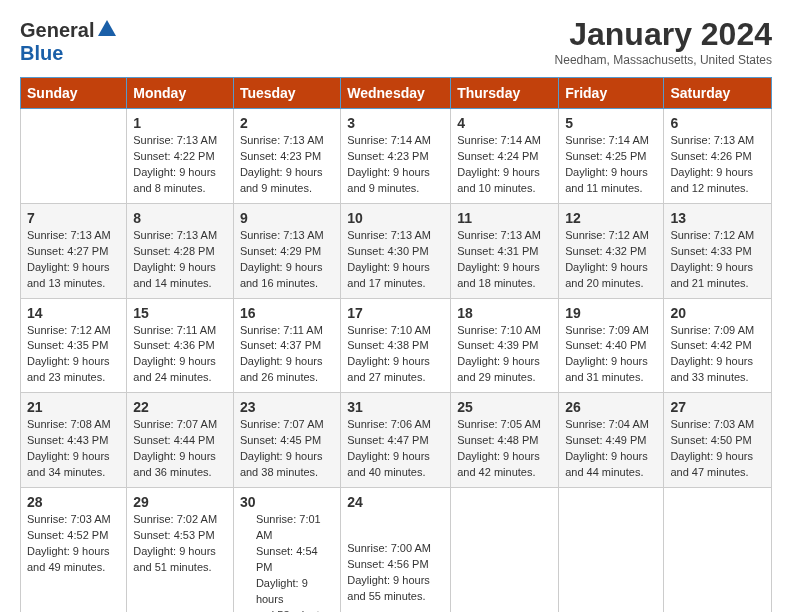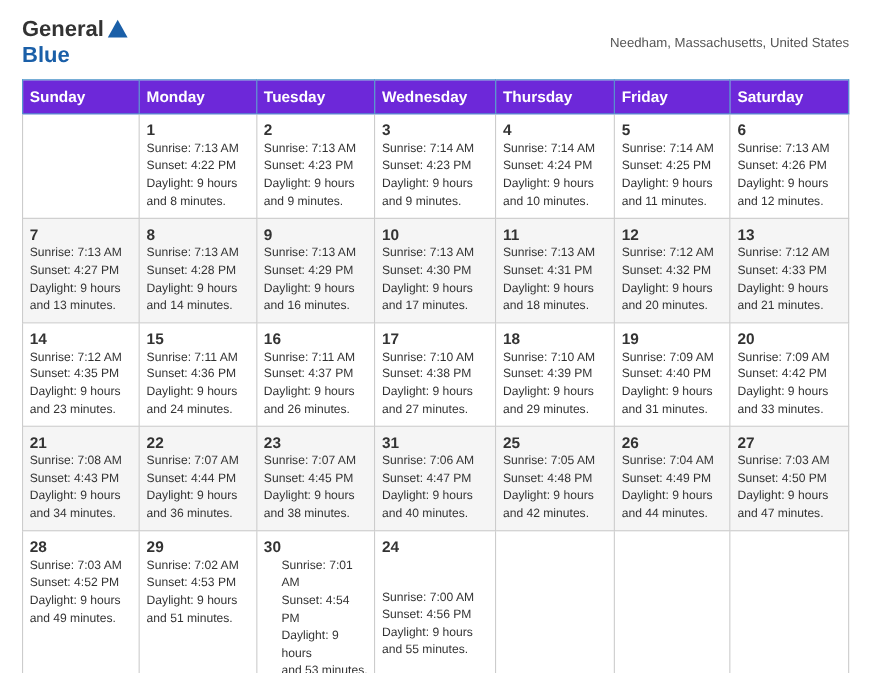--- a/index.html
+++ b/index.html
@@ -46,21 +46,21 @@
     .location-title {
       font-size: 12px;
       color: #555;
     }
     .calendar-table {
       width: 100%;
       border-collapse: collapse;
       border: 1px solid #ccc;
     }
     .calendar-table th {
-      background: #6d28d9;
+      background: #c2410c;
       color: #fff;
       font-size: 14px;
       font-weight: bold;
       padding: 7px 6px;
       text-align: left;
       border: 1px solid #5599cc;
     }
     .calendar-table td {
       vertical-align: top;
       padding: 6px 6px;
@@ -97,20 +97,21 @@
   <div class="logo">
     <div class="logo-row">
       <span class="logo-general">General</span>
       <svg width="22" height="22" viewBox="0 0 22 22" style="margin-left:2px;margin-top:-2px;">
         <polygon points="11,2 20,18 2,18" fill="#1a5fa8"></polygon>
       </svg>
     </div>
     <span class="logo-blue">Blue</span>
   </div>
   <div class="title-area">
+    <div class="month-title">January 2024</div>
     <div class="location-title">Needham, Massachusetts, United States</div>
   </div>
 </div>
 
 <table class="calendar-table">
   <thead>
     <tr>
     <th>Sunday</th>
         <th>Monday</th>
         <th>Tuesday</th>

